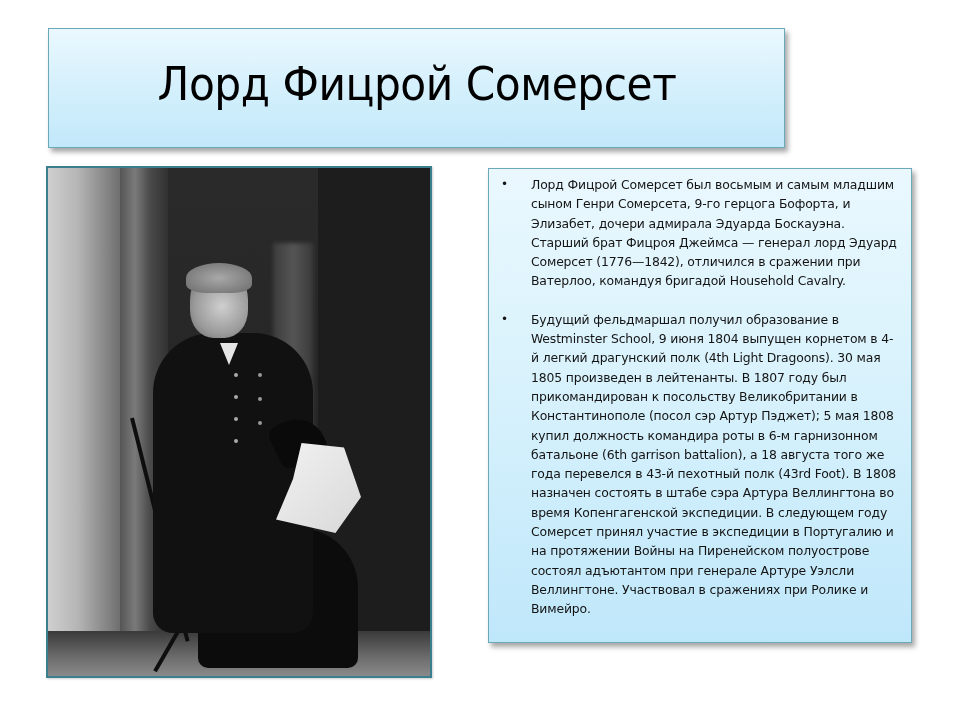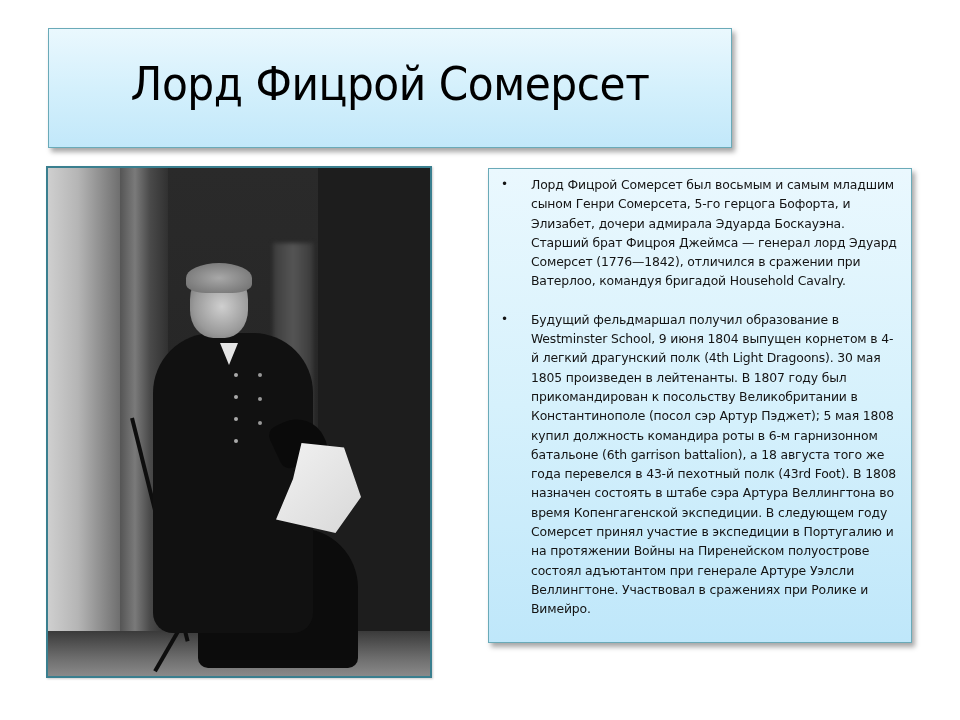--- a/index.html
+++ b/index.html
@@ -1,18 +1,18 @@
 <!DOCTYPE html>
 <html><head>
 <meta charset="utf-8">
 <style>
   html, body { margin:0; padding:0; }
   body { width:960px; height:720px; background:#ffffff; position:relative; overflow:hidden;
          font-family:"DejaVu Sans", "Liberation Sans", sans-serif; }
-  .title-box { position:absolute; left:48px; top:28px; width:684px; height:120px;
+  .title-box { position:absolute; left:48px; top:28px; width:737px; height:120px;
                border:1px solid #6aaab8; box-sizing:border-box;
                background:linear-gradient(to bottom,#eaf8fe 0%,#d4f0fc 50%,#c2e8fa 100%);
                box-shadow:3px 4px 5px rgba(0,0,0,0.35);
                display:flex; align-items:center; justify-content:center; }
   .title-text { font-size:46px; color:#000; letter-spacing:-0.5px; margin-top:-8px;
                 font-family:"DejaVu Sans", sans-serif; font-weight:normal; transform:scaleX(0.92); }
   .photo-frame { position:absolute; left:46px; top:166px; width:386px; height:512px;
                  border:2px solid #3a7f8f; box-sizing:border-box; overflow:hidden;
                  background:#1d1d1d; box-shadow:1px 1px 2px rgba(0,0,0,0.2); }
   .photo-frame .wall { position:absolute; left:0; top:0; width:75px; height:100%;
@@ -80,20 +80,20 @@
   <div class="collar"></div>
   <div class="buttons"></div>
   <div class="hat"></div>
   <div class="paper"></div>
 </div>
 
 <div class="text-box">
   <ul class="bullets">
     <li class="bullet">
       <span class="bullet-marker">•</span>
-      <span>Лорд Фицрой Сомерсет был восьмым и самым младшим сыном Генри Сомерсета, 5-го герцога Бофорта, и Элизабет, дочери адмирала Эдуарда Боскауэна. Старший брат Фицроя Джеймса — генерал лорд Эдуард Сомерсет (1776—1842), отличился в сражении при Ватерлоо, командуя бригадой Household Cavalry.</span>
+      <span>Лорд Фицрой Сомерсет был восьмым и самым младшим сыном Генри Сомерсета, 9-го герцога Бофорта, и Элизабет, дочери адмирала Эдуарда Боскауэна. Старший брат Фицроя Джеймса — генерал лорд Эдуард Сомерсет (1776—1842), отличился в сражении при Ватерлоо, командуя бригадой Household Cavalry.</span>
     </li>
     <li class="bullet">
       <span class="bullet-marker">•</span>
       <span>Будущий фельдмаршал получил образование в Westminster School, 9 июня 1804 выпущен корнетом в 4-й легкий драгунский полк (4th Light Dragoons). 30 мая 1805 произведен в лейтенанты. В 1807 году был прикомандирован к посольству Великобритании в Константинополе (посол сэр Артур Пэджет); 5 мая 1808 купил должность командира роты в 6-м гарнизонном батальоне (6th garrison battalion), а 18 августа того же года перевелся в 43-й пехотный полк (43rd Foot). В 1808 назначен состоять в штабе сэра Артура Веллингтона во время Копенгагенской экспедиции. В следующем году Сомерсет принял участие в экспедиции в Португалию и на протяжении Войны на Пиренейском полуострове состоял адъютантом при генерале Артуре Уэлсли Веллингтоне. Участвовал в сражениях при Ролике и Вимейро.</span>
     </li>
   </ul>
 </div>
 
 </body></html>

